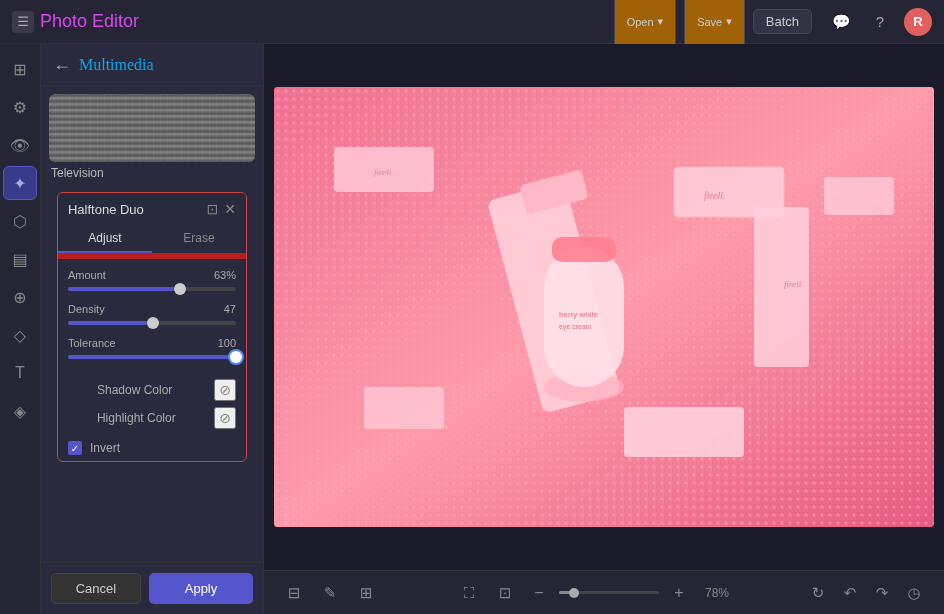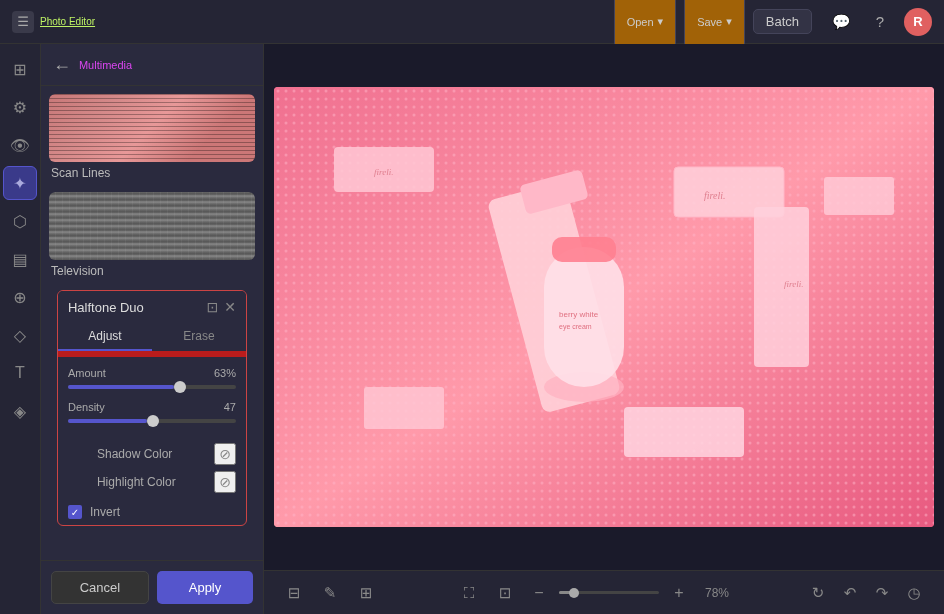--- a/index.html
+++ b/index.html
@@ -2,41 +2,41 @@
 <html><head>
   <meta charset="utf-8">
   <style>
     * { box-sizing: border-box; margin: 0; padding: 0; }
     body { font-family: -apple-system, BlinkMacSystemFont, 'Segoe UI', sans-serif; background: #1e1e2e; color: #ccc; width: 944px; height: 614px; overflow: hidden; display: flex; flex-direction: column; }
 
     
     .topbar { height: 44px; background: #252535; display: flex; align-items: center; padding: 0 12px; gap: 8px; border-bottom: 1px solid #333; flex-shrink: 0; }
     .topbar-logo { display: flex; align-items: center; gap: 6px; }
     .topbar-logo-icon { width: 22px; height: 22px; border-radius: 4px; background: #3a3a4a; display: flex; align-items: center; justify-content: center; color: #aaa; font-size: 13px; }
-    .topbar-title { color: #bef264; font-size: 10px; font-weight: 500; text-decoration: underline; }
+    .topbar-title { color: #d946ef; font-size: 18px; font-weight: 500; }
     .topbar-divider { flex: 1; }
     .topbar-btn { background: #a16207; border: 1px solid #44445a; color: #ccc; font-size: 11px; border-radius: 5px; padding: 20px 12px; cursor: pointer; display: flex; align-items: center; gap: 4px; }
     .topbar-batch { background: #333345; border: 1px solid #44445a; color: #ccc; font-size: 13px; border-radius: 5px; padding: 4px 12px; cursor: pointer; }
     .topbar-right { display: flex; align-items: center; gap: 10px; margin-left: 8px; }
     .topbar-icon-btn { width: 28px; height: 28px; border-radius: 5px; background: transparent; border: none; color: #aaa; cursor: pointer; display: flex; align-items: center; justify-content: center; font-size: 15px; }
     .topbar-avatar { width: 28px; height: 28px; border-radius: 50%; background: #e06060; display: flex; align-items: center; justify-content: center; color: white; font-size: 13px; font-weight: 600; cursor: pointer; }
 
     
     .main { display: flex; flex: 1; overflow: hidden; }
 
     
     .iconbar { width: 44px; background: #252535; display: flex; flex-direction: column; align-items: center; padding: 8px 0; gap: 4px; border-right: 1px solid #333; }
     .iconbar-btn { width: 34px; height: 34px; border-radius: 6px; background: transparent; border: none; color: #888; cursor: pointer; display: flex; align-items: center; justify-content: center; font-size: 16px; }
     .iconbar-btn.active { background: #3a3a8a; color: #aad; border: 1px solid #5555cc; }
 
     
     .sidepanel { width: 240px; background: #2a2a3e; border-right: 1px solid #333; display: flex; flex-direction: column; overflow: hidden; }
     .sidepanel-header { display: flex; align-items: center; gap: 8px; padding: 10px 12px; border-bottom: 1px solid #333; }
     .back-btn { background: none; border: none; color: #aaa; cursor: pointer; font-size: 18px; }
-    .sidepanel-title { color: #d946ef; font-size: 11px; font-weight: 500; }
+    .sidepanel-title { color: #0ea5e9; font-size: 16px; font-weight: 500; font-family: Liberation Serif, serif; }
 
     
     .filter-list { padding: 8px; display: flex; flex-direction: column; gap: 8px; overflow-y: auto; }
     .filter-item { cursor: pointer; border-radius: 6px; overflow: hidden; }
     .filter-scanlines { width: 100%; height: 68px; background: linear-gradient(135deg, #c87878 0%, #d48888 25%, #e89898 50%, #cc7777 75%); border-radius: 6px; position: relative; overflow: hidden; }
     .filter-scanlines::after { content: ''; position: absolute; top: 0; left: 0; right: 0; bottom: 0; background: repeating-linear-gradient(0deg, transparent, transparent 3px, rgba(0,0,0,0.3) 3px, rgba(0,0,0,0.3) 4px); }
     .filter-label { color: #bbb; font-size: 12px; padding: 4px 2px; }
     .filter-tv { width: 100%; height: 68px; background: repeating-linear-gradient(0deg, #555 0px, #666 2px, #888 4px, #555 6px); border-radius: 6px; position: relative; }
     .filter-tv::after { content: ''; position: absolute; inset: 0; background: repeating-linear-gradient(90deg, transparent, transparent 6px, rgba(255,255,255,0.05) 6px, rgba(255,255,255,0.05) 7px); }
 
@@ -64,21 +64,21 @@
     .color-picker-btn { width: 22px; height: 22px; display: flex; align-items: center; justify-content: center; color: #888; cursor: pointer; font-size: 14px; }
 
     
     .invert-row { display: flex; align-items: center; gap: 8px; padding: 6px 10px; }
     .checkbox-custom { width: 14px; height: 14px; background: #5555cc; border-radius: 2px; display: flex; align-items: center; justify-content: center; cursor: pointer; }
     .checkbox-check { color: white; font-size: 10px; }
     .invert-label { font-size: 12px; color: #aaa; }
 
     
     .panel-footer { display: flex; gap: 8px; padding: 10px; margin-top: auto; border-top: 1px solid #333; }
-    .cancel-btn { flex: 1; background: #333; border: 1px solid #444; color: #ccc; border-radius: 5px; padding: 8px; font-size: 13px; cursor: pointer; }
+    .cancel-btn { flex: 1; background: #333; border: 1px solid #444; color: #ccc; border-radius: 5px; font-size: 13px; cursor: pointer; }
     .apply-btn { flex: 1; background: #5555cc; border: none; color: white; border-radius: 5px; padding: 8px; font-size: 13px; cursor: pointer; font-weight: 500; }
 
     
     .canvas-area { flex: 1; background: #1a1a2a; display: flex; flex-direction: column; }
     .canvas-main { flex: 1; display: flex; align-items: center; justify-content: center; overflow: hidden; padding: 10px; }
     .pink-image { width: 660px; height: 440px; border-radius: 4px; background: linear-gradient(135deg, #f06090 0%, #ff80a0 20%, #ff9ab0 40%, #f07090 60%, #e85080 80%, #ff6080 100%); position: relative; overflow: hidden; display: flex; align-items: center; justify-content: center; }
 
     
     .bottom-toolbar { height: 44px; background: #252535; border-top: 1px solid #333; display: flex; align-items: center; padding: 0 16px; gap: 8px; }
     .toolbar-icon { width: 28px; height: 28px; display: flex; align-items: center; justify-content: center; color: #888; cursor: pointer; font-size: 15px; border-radius: 4px; }
@@ -132,24 +132,20 @@
   </div>
 
   <div class="sidepanel">
     <div class="sidepanel-header">
       <button class="back-btn">←</button>
       <span class="sidepanel-title">Multimedia</span>
     </div>
 
     <div class="filter-list">
 
-      <div class="filter-item">
-        <div class="filter-scanlines"></div>
-        <div class="filter-label">Scan Lines</div>
-      </div>
 
       <div class="filter-item">
         <div class="filter-tv"></div>
         <div class="filter-label">Television</div>
       </div>
 
       <div class="halftone-box">
         <div class="halftone-header">
           <span class="halftone-title">Halftone Duo</span>
           <div class="halftone-icons">
@@ -180,20 +176,30 @@
             <div class="slider-label-row">
               <span>Density</span>
               <span>47</span>
             </div>
             <div class="slider-track">
               <div class="slider-fill" style="width: 47%"></div>
               <div class="slider-thumb" style="left: 47%"></div>
             </div>
           </div>
 
+          <div class="slider-row">
+            <div class="slider-label-row">
+              <span>Tolerance</span>
+              <span>100</span>
+            </div>
+            <div class="slider-track">
+              <div class="slider-fill" style="width: 100%"></div>
+              <div class="slider-thumb large" style="left: calc(100% - 8px)"></div>
+            </div>
+          </div>
         </div>
 
         <div class="color-rows">
           <div class="color-row">
             <span class="color-label">Shadow Color</span>
             <button class="color-picker-btn">⊘</button>
           </div>
           <div class="color-row">
             <span class="color-label">Highlight Color</span>
             <button class="color-picker-btn">⊘</button>

